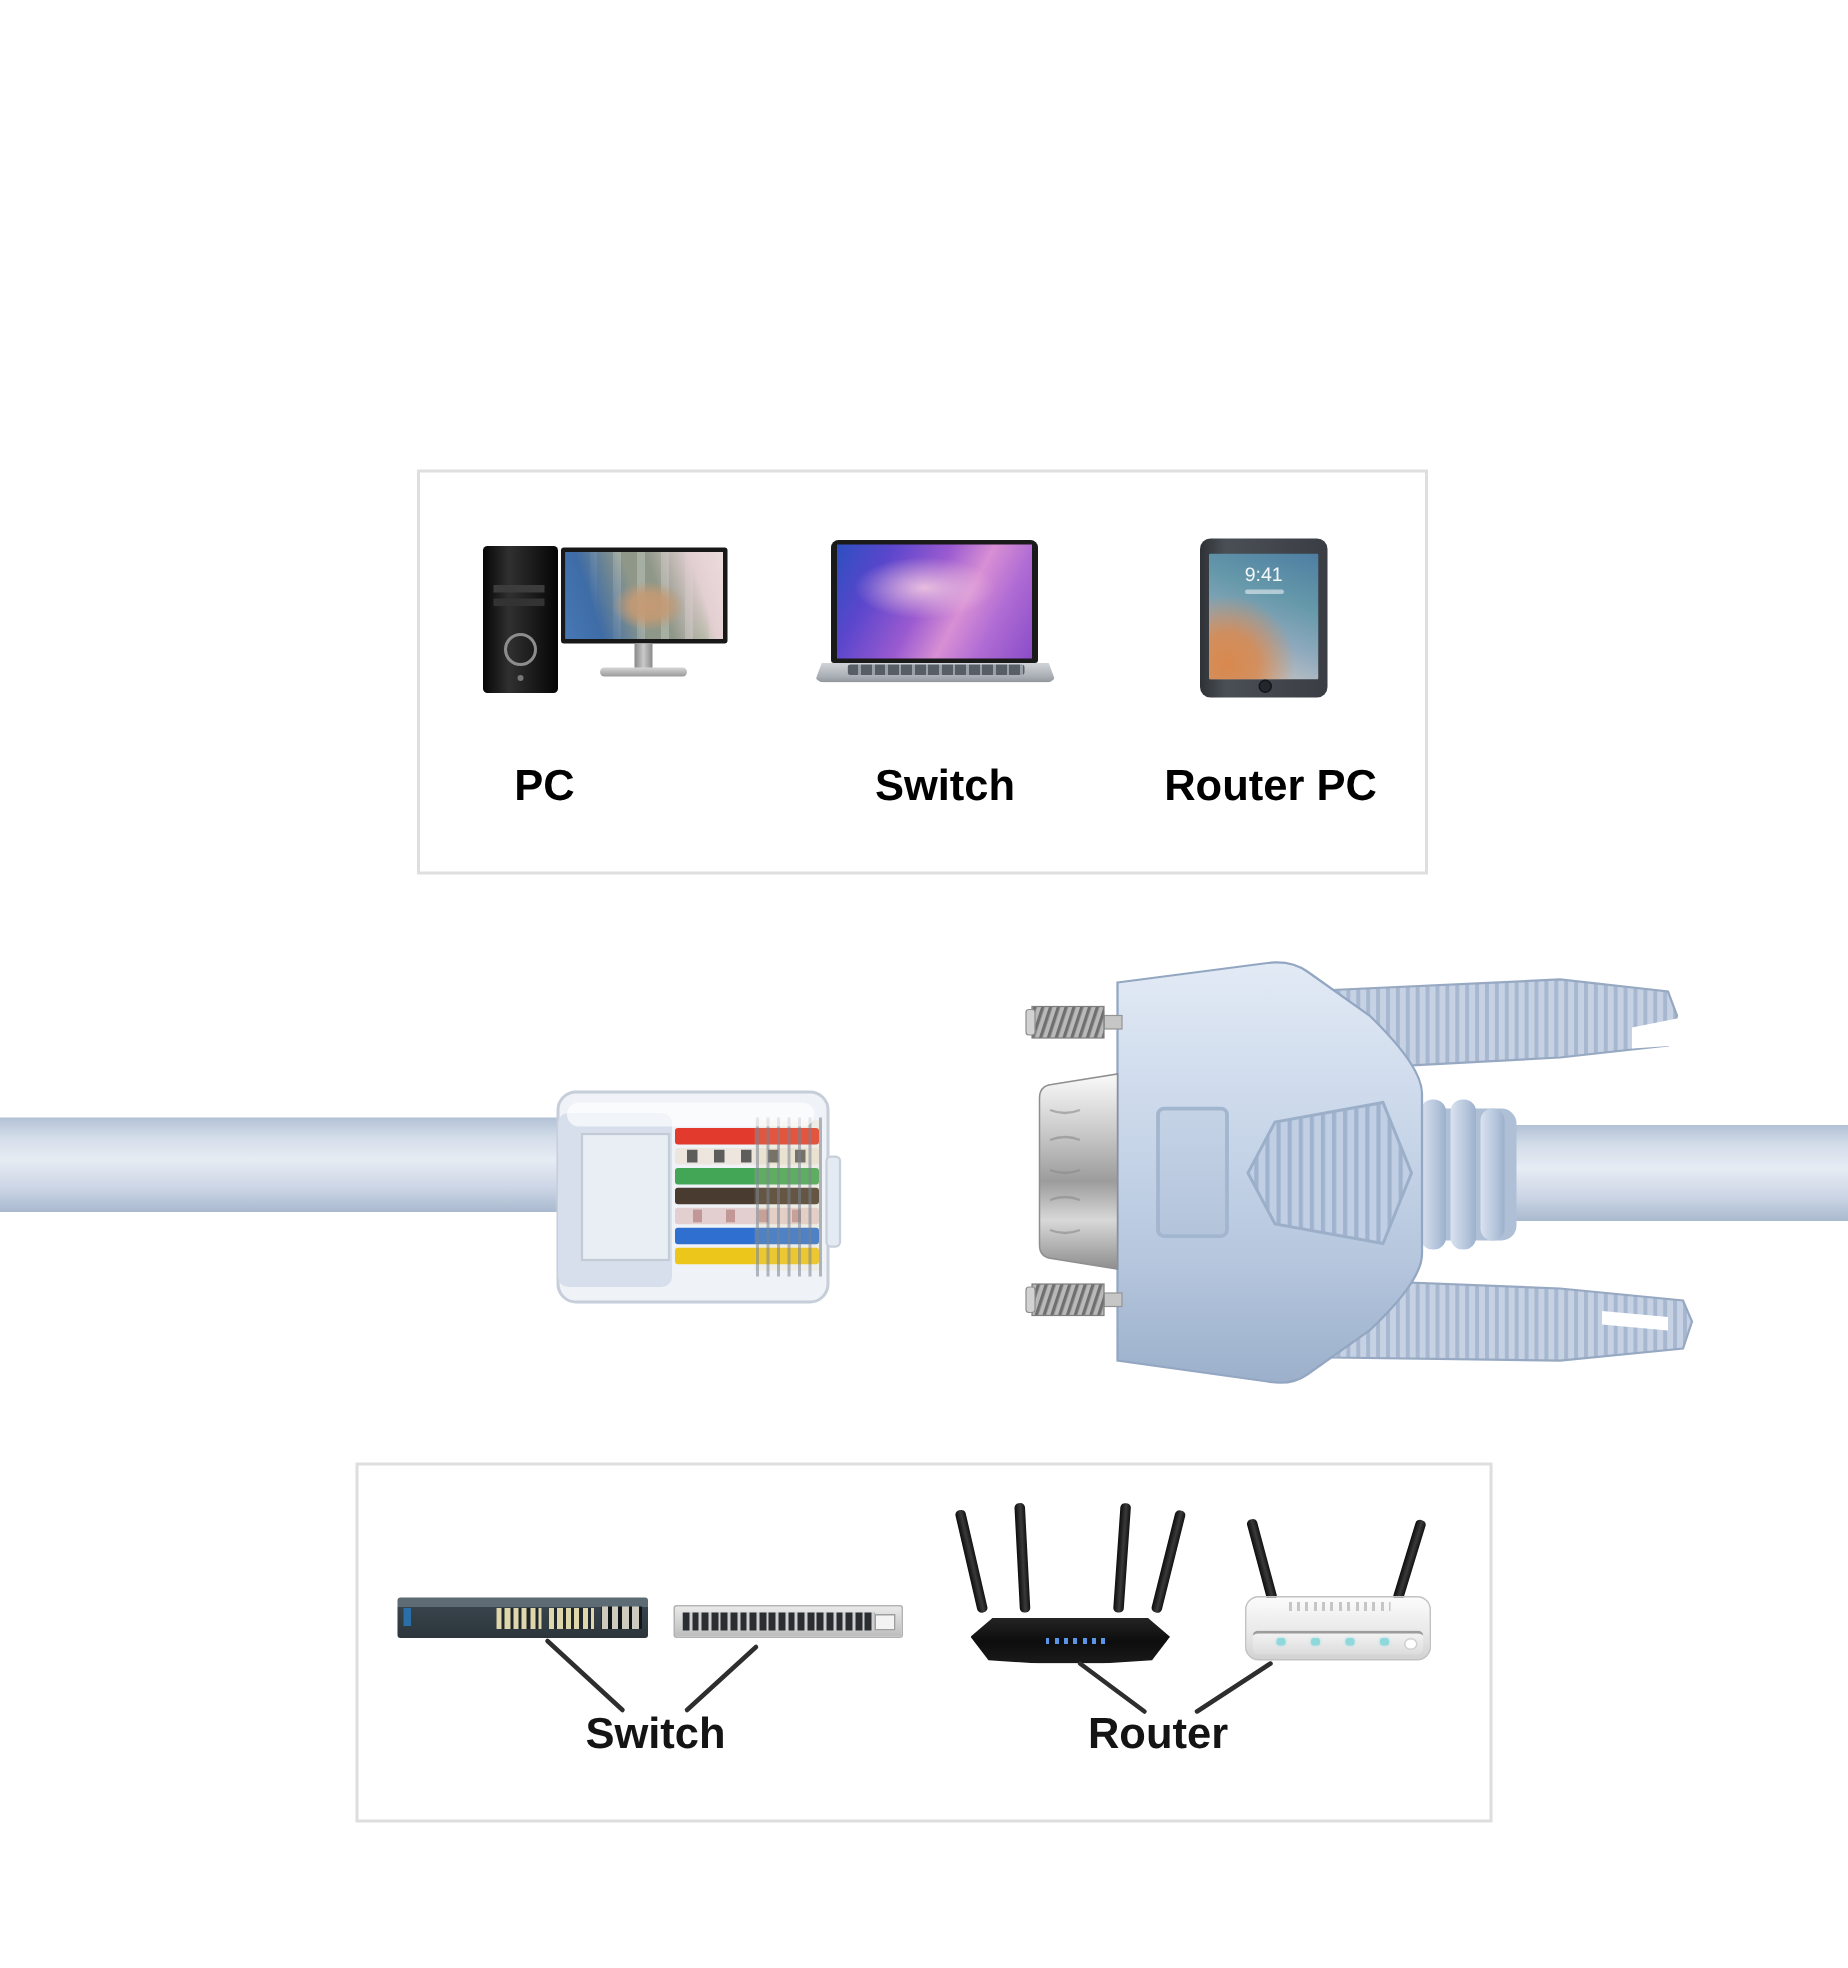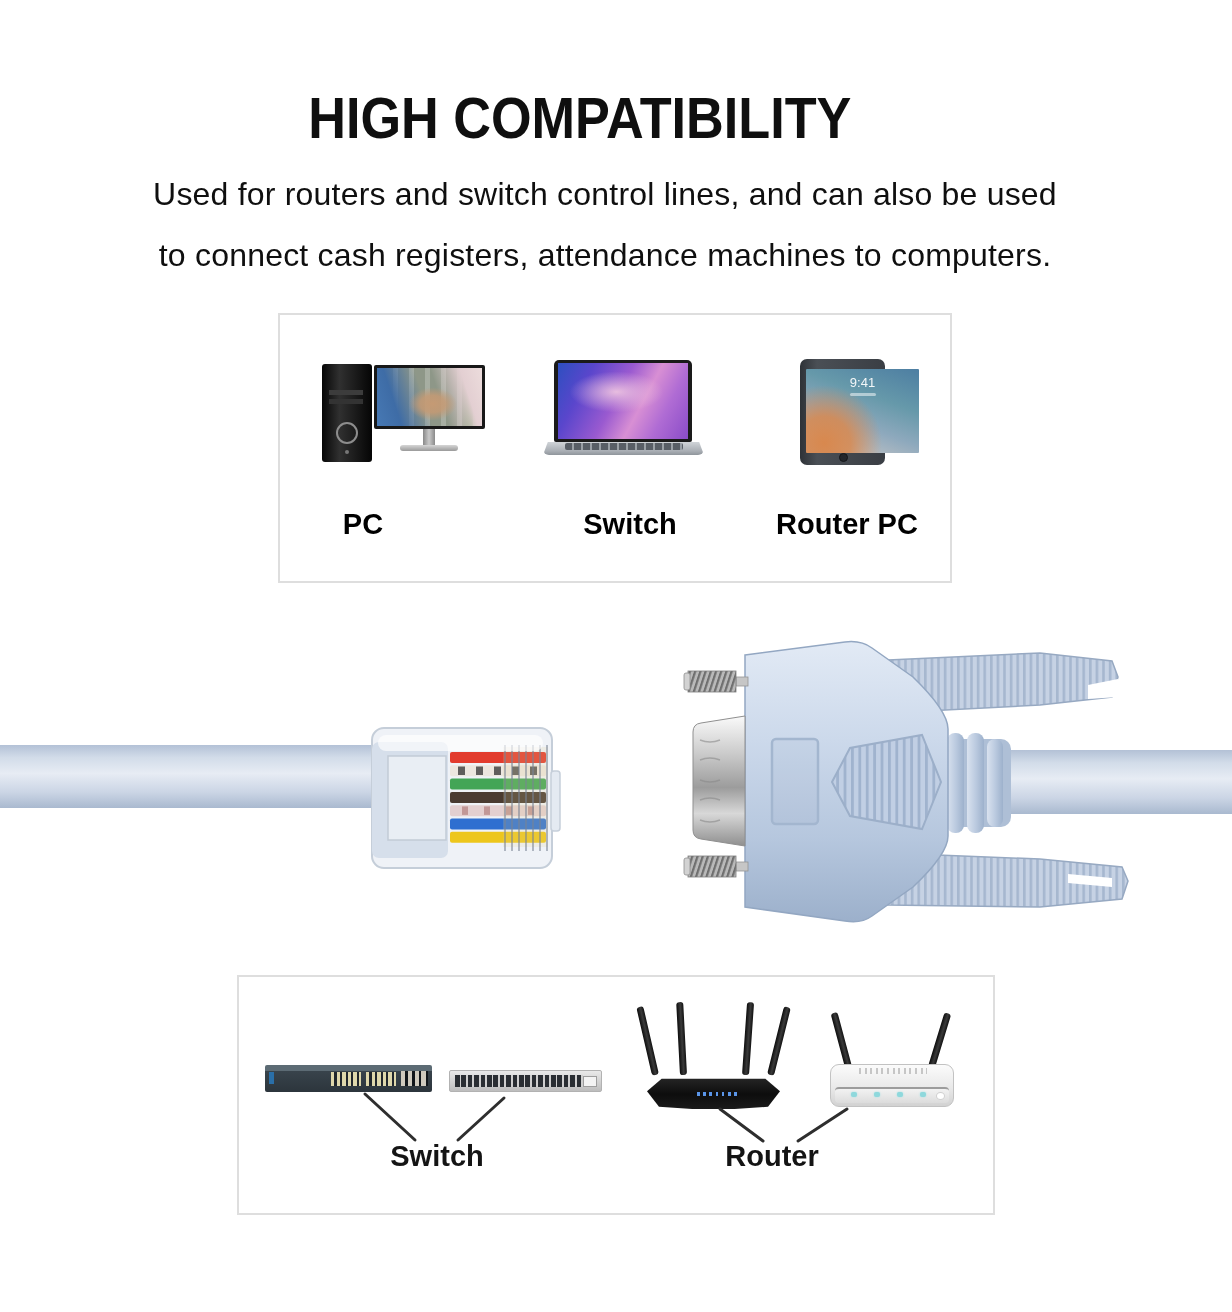--- a/index.html
+++ b/index.html
@@ -55,21 +55,21 @@
     clip-path:polygon(3% 0,97% 0,100% 100%,0 100%);border-radius:0 0 6px 6px;}
   .lap-kbd{position:absolute;left:285px;top:128px;width:118px;height:7px;border-radius:2px;
     background:repeating-linear-gradient(90deg,#585e66 0 7px,#9aa0a6 7px 9px);}
 
   
   .tab-body{position:absolute;left:520px;top:44px;width:85px;height:106px;border-radius:7px;
     background:linear-gradient(90deg,#2e3237,#4a4f55 20%,#3a3e44);padding:10px 6px 12px;box-sizing:border-box;}
   .tab-screen{position:relative;width:100%;height:100%;border-radius:1px;overflow:hidden;
     background:
       radial-gradient(circle at 16% 88%,#d8884e 0%,rgba(216,136,78,.85) 22%,rgba(216,136,78,0) 48%),
-      linear-gradient(200deg,#4d7ea2 0%,#69a 35%,#8ea9bd 62%,#b9bfc4 85%); padding-left: 40px;}
+      linear-gradient(200deg,#4d7ea2 0%,#69a 35%,#8ea9bd 62%,#b9bfc4 85%);}
   .tab-time{position:absolute;top:6px;left:0;width:100%;text-align:center;
     font-size:13px;color:rgba(255,255,255,.92);}
   .tab-cap{position:absolute;top:24px;left:50%;width:26px;height:3px;margin-left:-13px;background:rgba(255,255,255,.5);border-radius:2px;}
   .tab-home{position:absolute;bottom:3px;left:50%;width:7px;height:7px;margin-left:-3.5px;
     border:1px solid #14161a;border-radius:50%;background:#23262b;}
 
   
   .cable-svg{position:absolute;left:0;top:615px;}
 
   
@@ -107,25 +107,20 @@
   .r2-led{position:absolute;top:27px;width:6px;height:5px;border-radius:2px;background:#8fd8dc;box-shadow:0 0 2px #9fe2e6;}
   .r2-btn{position:absolute;left:105px;top:27px;width:7px;height:6px;border-radius:50%;background:#fff;border:1px solid #cfcfcf;}
 
   .lines-svg{position:absolute;left:0;top:0;}
 </style>
 </head>
 <body>
 
 <div class="canvas">
 
-  <h1 class="title"><span>HIGH COMPATIBILITY</span></h1>
-  <div class="desc">
-    <div>Used for routers and switch control lines, and can also be used</div>
-    <div>to connect cash registers, attendance machines to computers.</div>
-  </div>
 
   <section class="box box1">
     <div>
       <div class="pc-tower">
         <div class="bay"></div>
         <div class="ring"></div>
         <div class="dot"></div>
       </div>
       <div class="pc-monitor">
         <div class="pc-screen"></div>

